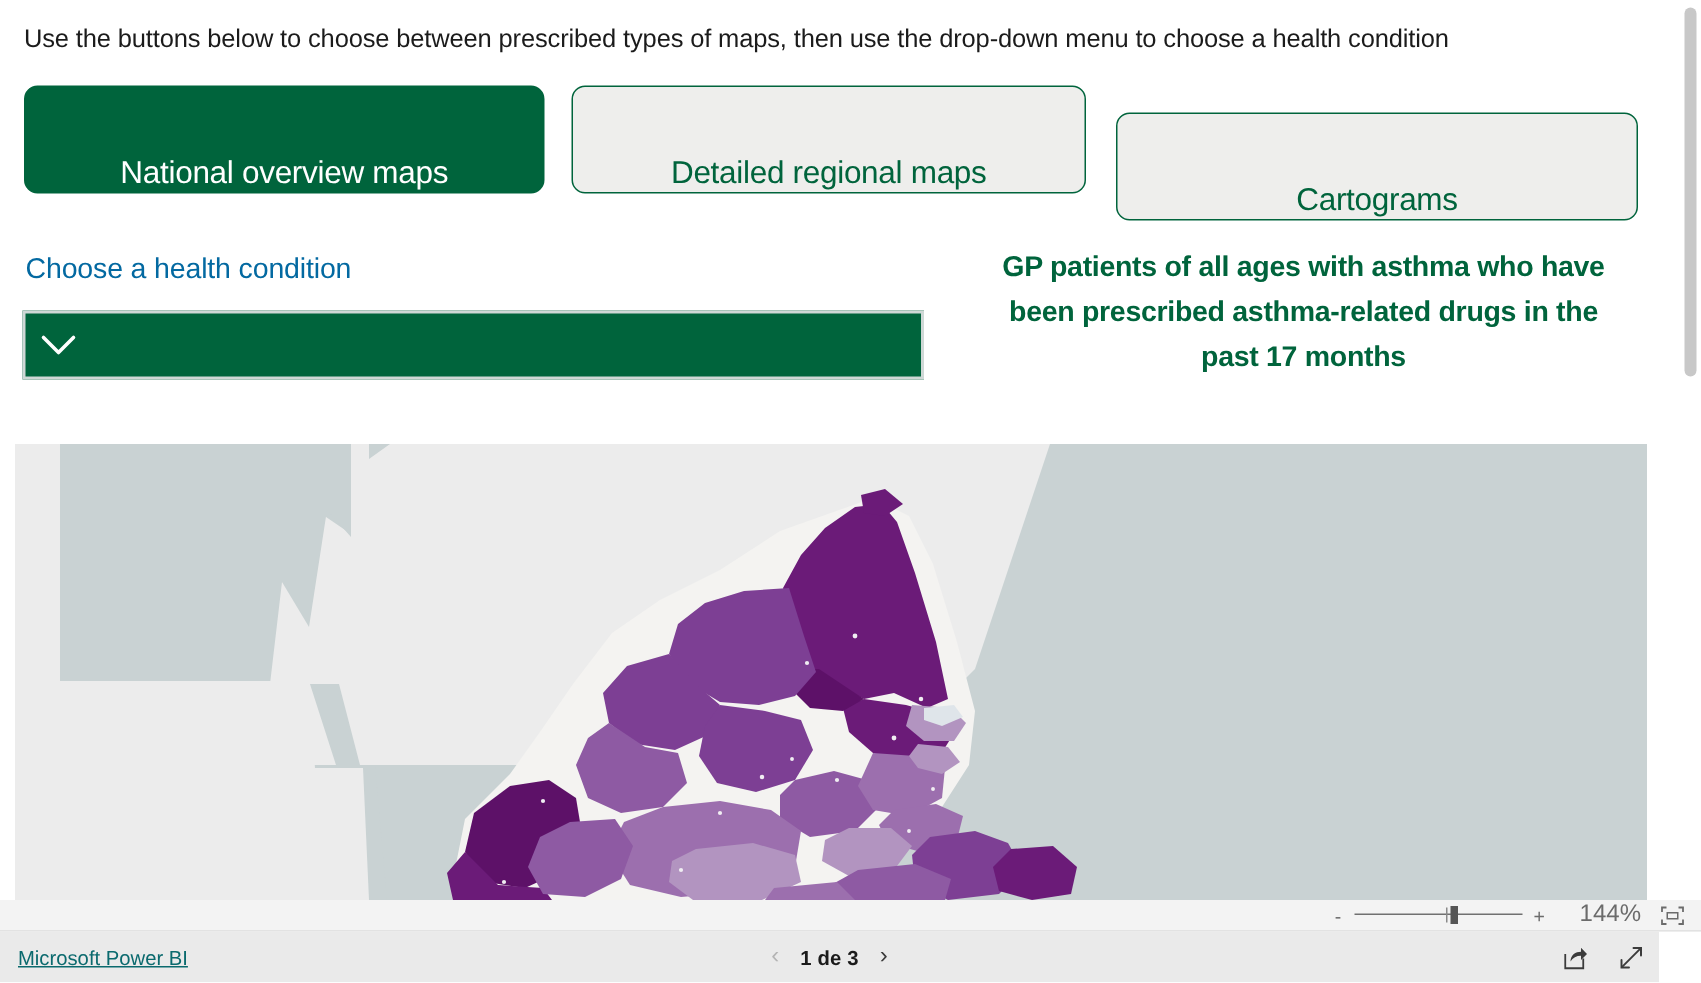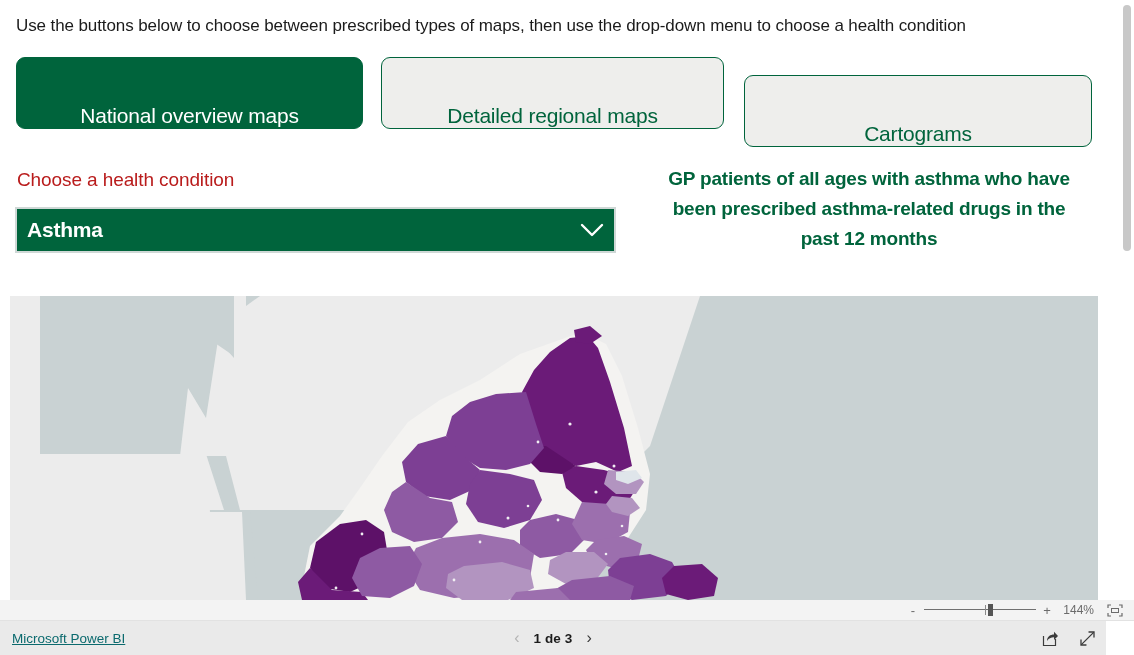--- a/index.html
+++ b/index.html
@@ -71,21 +71,21 @@
   #btn-national { left: 16px;  top: 57px; width: 347px; }
   #btn-regional { left: 381px; top: 57px; width: 343px; }
   #btn-carto    { left: 744px; top: 57px; width: 348px; margin-top: 18px; }
 
   
   .choose-label {
     position: absolute;
     left: 17px;
     top: 169px;
     font-size: 19px;
-    color: #b91c1c;
+    color: #0369a1;
     letter-spacing: -0.1px;
   }
   .dropdown {
     position: absolute;
     left: 15px;
     top: 207px;
     width: 601px;
     height: 46px;
     background: #00643c;
     border: 2px solid #cfd8d6;
@@ -201,22 +201,22 @@
   }
   .zoom-slider .handle {
     position: absolute;
     left: 64px; top: 1px;
     width: 5px; height: 12px;
     background: #555555;
     cursor: grab;
   }
   .zoom-pct {
     color: #6b6b6b;
-    font-size: 12px;
-    margin-left: 4px;
+    font-size: 16px;
+    margin-left: 20px;
     min-width: 36px;
     text-align: right;
   }
   .fitbtn {
     margin-left: 12px;
     width: 18px; height: 14px;
     cursor: pointer;
     display: flex;
     align-items: center;
     justify-content: center;
@@ -289,29 +289,28 @@
       <div class="navbtn inactive" id="btn-regional">
         <span>Detailed regional maps</span>
       </div>
       <div class="navbtn inactive" id="btn-carto">
         <span>Cartograms</span>
       </div>
 
       <div class="choose-label">Choose a health condition</div>
 
       <div class="dropdown">
-        <span class="value">Asthma</span>
         <span class="chev">
           <svg width="26" height="16" viewBox="0 0 26 16" aria-hidden="true">
             <polyline points="3,3 13,13 23,3" fill="none" stroke="#ffffff" stroke-width="2.4" stroke-linecap="round" stroke-linejoin="round"></polyline>
           </svg>
         </span>
       </div>
 
-      <div class="report-title">GP patients of all ages with asthma who have been prescribed asthma-related drugs in the past 12 months</div>
+      <div class="report-title">GP patients of all ages with asthma who have been prescribed asthma-related drugs in the past 17 months</div>
 
       <div class="map-wrap">
         <svg width="1088" height="304" viewBox="0 0 1088 304" aria-hidden="true">
 
           <rect x="0" y="0" width="1088" height="304" fill="#c9d2d3"></rect>
 
           <polygon fill="#ececec" points="224,0 236,0 236,10 250,0 690,0 640,150 560,230 470,304 0,304 0,160 30,160 30,0"></polygon>
           <polygon fill="#c9d2d3" points="224,0 224,60 180,30 180,0"></polygon>
           <polygon fill="#ececec" points="0,0 30,0 30,160 0,160"></polygon>
           <polygon fill="#c9d2d3" points="0,0 224,0 224,62 208,44 196,122 178,92 170,160 30,160 30,0"></polygon>

